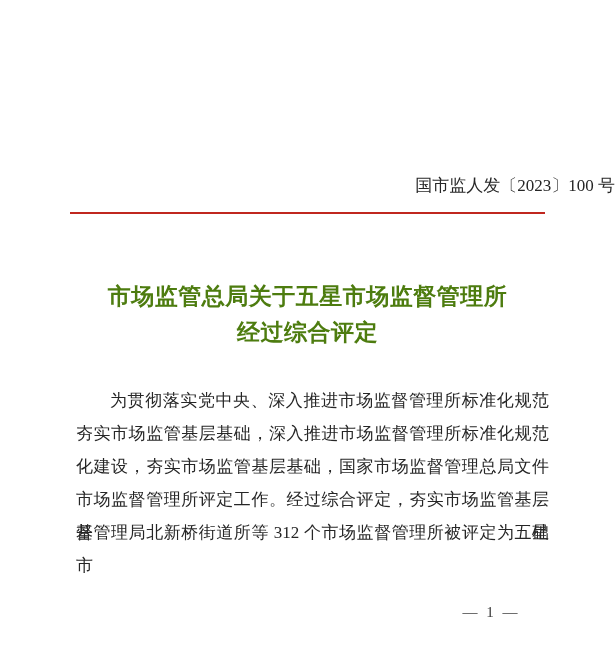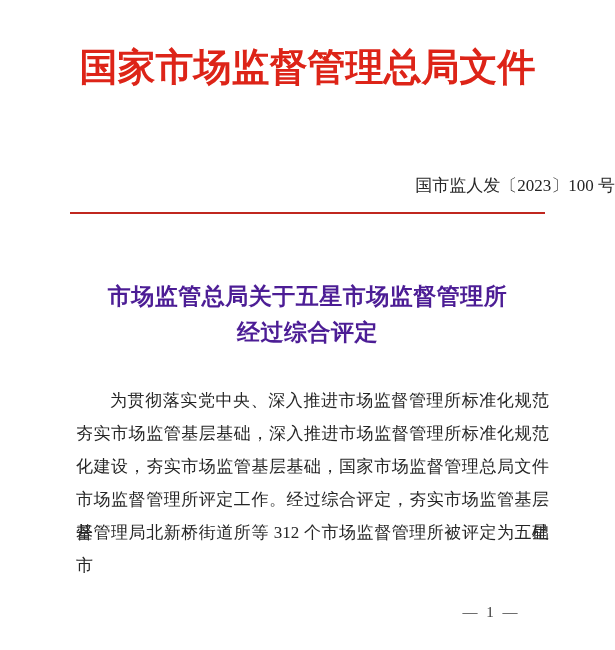--- a/index.html
+++ b/index.html
@@ -33,21 +33,21 @@
     white-space:nowrap;
   }
   .red-divider{
     position:absolute;top:212px;left:70px;
     width:475px;height:2px;
     background:var(--divider-red);
   }
   .doc-title{
     position:absolute;top:279px;left:0;width:615px;
     text-align:center;
-    color:#4c1d95;
+    color:#4d7c0f;
     font-size:23px;line-height:36px;
     font-weight:bold;
     letter-spacing:0.5px;
   }
   .body-block{
     position:absolute;top:384px;left:76px;
     width:473px;
     color:var(--body-ink);
     font-size:17px;line-height:33px;
   }
@@ -69,21 +69,20 @@
     font-size:15px;line-height:20px;
     word-spacing:5px;
     white-space:nowrap;
   }
 </style>
 </head>
 <body>
 
 <div class="page">
 
-  <div class="header-title">国家市场监督管理总局文件</div>
 
   <div class="doc-number">国市监人发〔2023〕100 号</div>
 
   <div class="red-divider"></div>
 
   <div class="doc-title">
     <div>市场监管总局关于五星市场监督管理所</div>
     <div>经过综合评定</div>
   </div>
 

